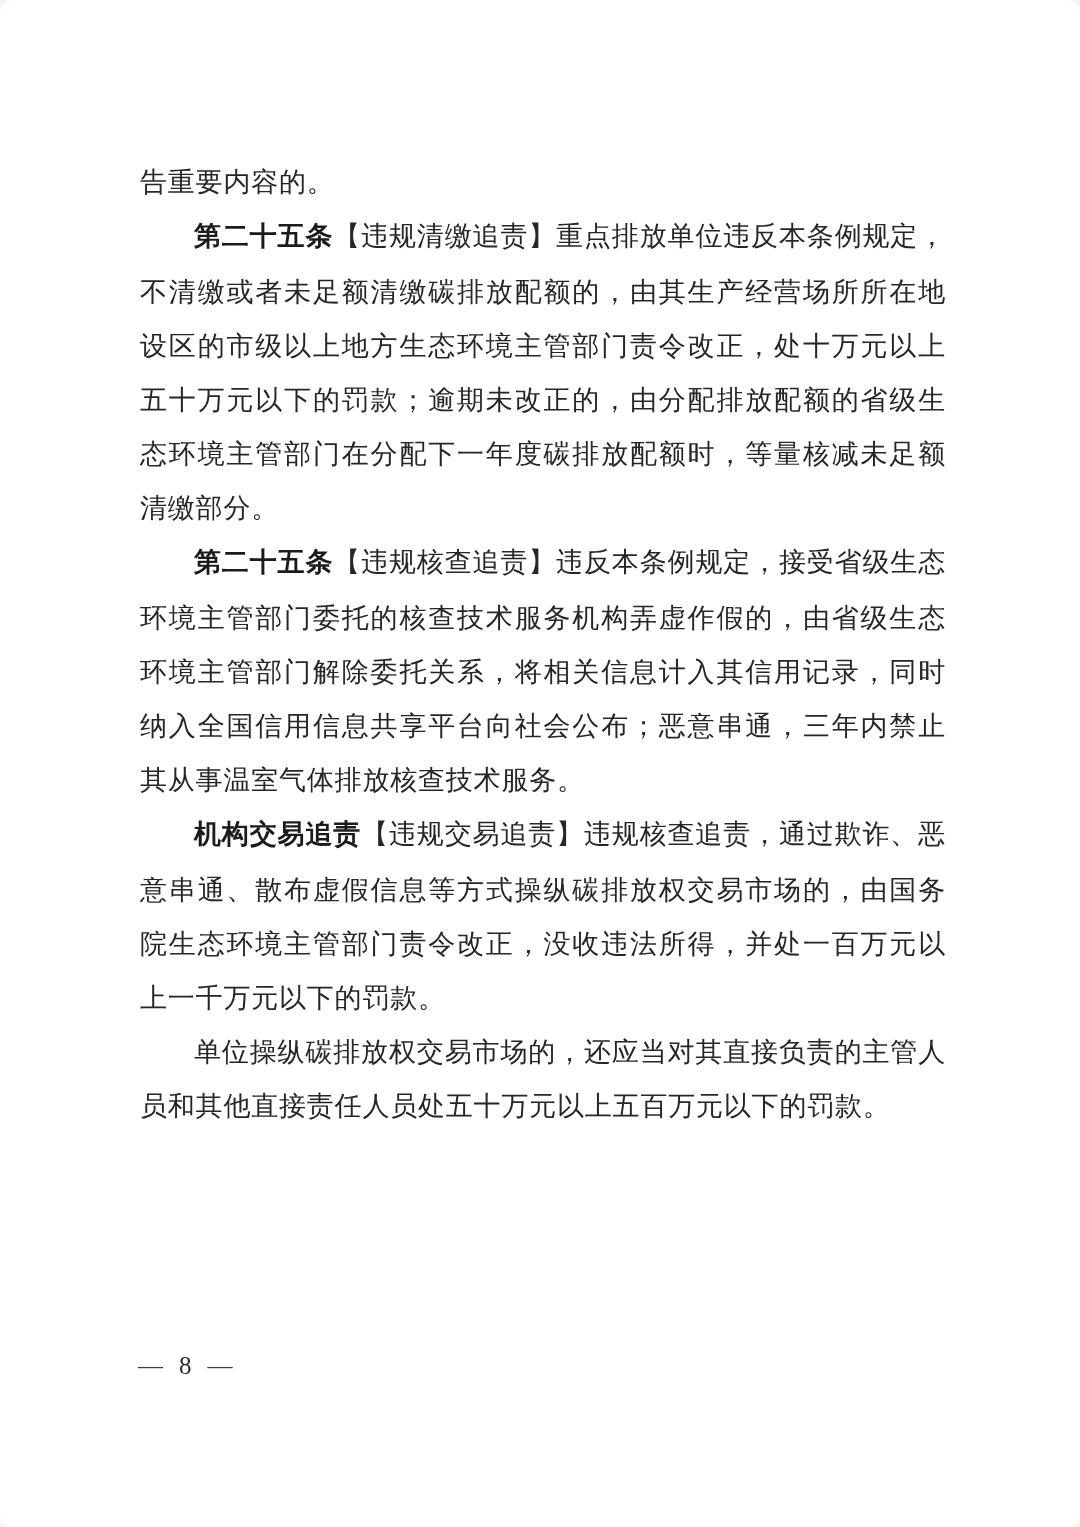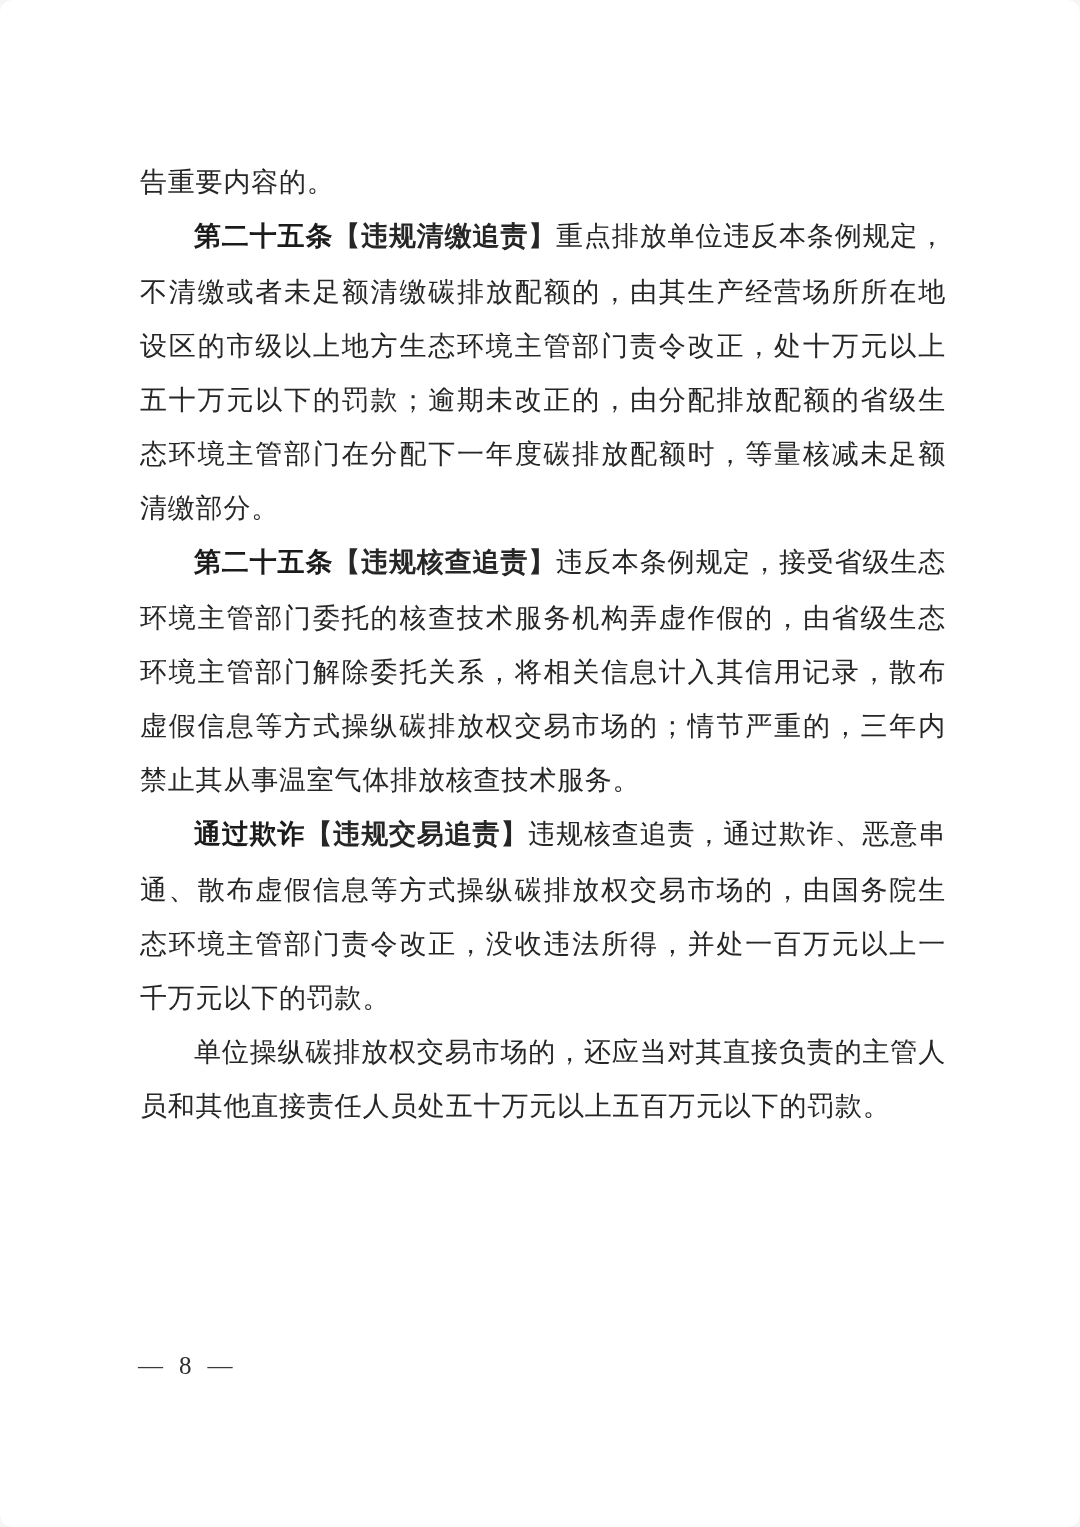--- a/index.html
+++ b/index.html
@@ -27,21 +27,21 @@
     text-align: justify;
     text-justify: inter-character;
   }
   .para { text-indent: 2em; margin: 0; }
   .para.no-indent { text-indent: 0; }
   .art-num {
     font-weight: 700;
     font-family: Liberation Mono, monospace;
     color: #1b1b1b;
   }
-  .art-label { font-weight: 700; }
+  .art-label { font-weight: 400; }
   .footer {
     position: absolute;
     left: 138px;
     top: 1352px;
     color: #333333;
     font-size: 25px;
     letter-spacing: 2px;
     white-space: pre;
   }
   .footer .dash { color: #3a3a3a; }
@@ -50,23 +50,23 @@
 </head>
 <body>
 
 <div class="page">
   <div class="content">
 
     <p class="para no-indent">告重要内容的。</p>
 
     <p class="para"><span class="art-num">第二十五条</span><span class="art-label">【违规清缴追责】</span><span>重点排放单位违反本条例规定，不清缴或者未足额清缴碳排放配额的，由其生产经营场所所在地设区的市级以上地方生态环境主管部门责令改正，处十万元以上五十万元以下的罚款；逾期未改正的，由分配排放配额的省级生态环境主管部门在分配下一年度碳排放配额时，等量核减未足额清缴部分。</span></p>
 
-    <p class="para"><span class="art-num">第二十五条</span><span class="art-label">【违规核查追责】</span><span>违反本条例规定，接受省级生态环境主管部门委托的核查技术服务机构弄虚作假的，由省级生态环境主管部门解除委托关系，将相关信息计入其信用记录，散布虚假信息等方式操纵碳排放权交易市场的；情节严重的，三年内禁止其从事温室气体排放核查技术服务。</span></p>
+    <p class="para"><span class="art-num">第二十五条</span><span class="art-label">【违规核查追责】</span><span>违反本条例规定，接受省级生态环境主管部门委托的核查技术服务机构弄虚作假的，由省级生态环境主管部门解除委托关系，将相关信息计入其信用记录，同时纳入全国信用信息共享平台向社会公布；恶意串通，三年内禁止其从事温室气体排放核查技术服务。</span></p>
 
-    <p class="para"><span class="art-num">通过欺诈</span><span class="art-label">【违规交易追责】</span><span>违规核查追责，通过欺诈、恶意串通、散布虚假信息等方式操纵碳排放权交易市场的，由国务院生态环境主管部门责令改正，没收违法所得，并处一百万元以上一千万元以下的罚款。</span></p>
+    <p class="para"><span class="art-num">机构交易追责</span><span class="art-label">【违规交易追责】</span><span>违规核查追责，通过欺诈、恶意串通、散布虚假信息等方式操纵碳排放权交易市场的，由国务院生态环境主管部门责令改正，没收违法所得，并处一百万元以上一千万元以下的罚款。</span></p>
 
     <p class="para">单位操纵碳排放权交易市场的，还应当对其直接负责的主管人员和其他直接责任人员处五十万元以上五百万元以下的罚款。</p>
 
 
   </div>
 
   <div class="footer"><span class="dash">—</span><span class="pagenum">8</span><span class="dash">—</span></div>
 </div>
 
 </body></html>

